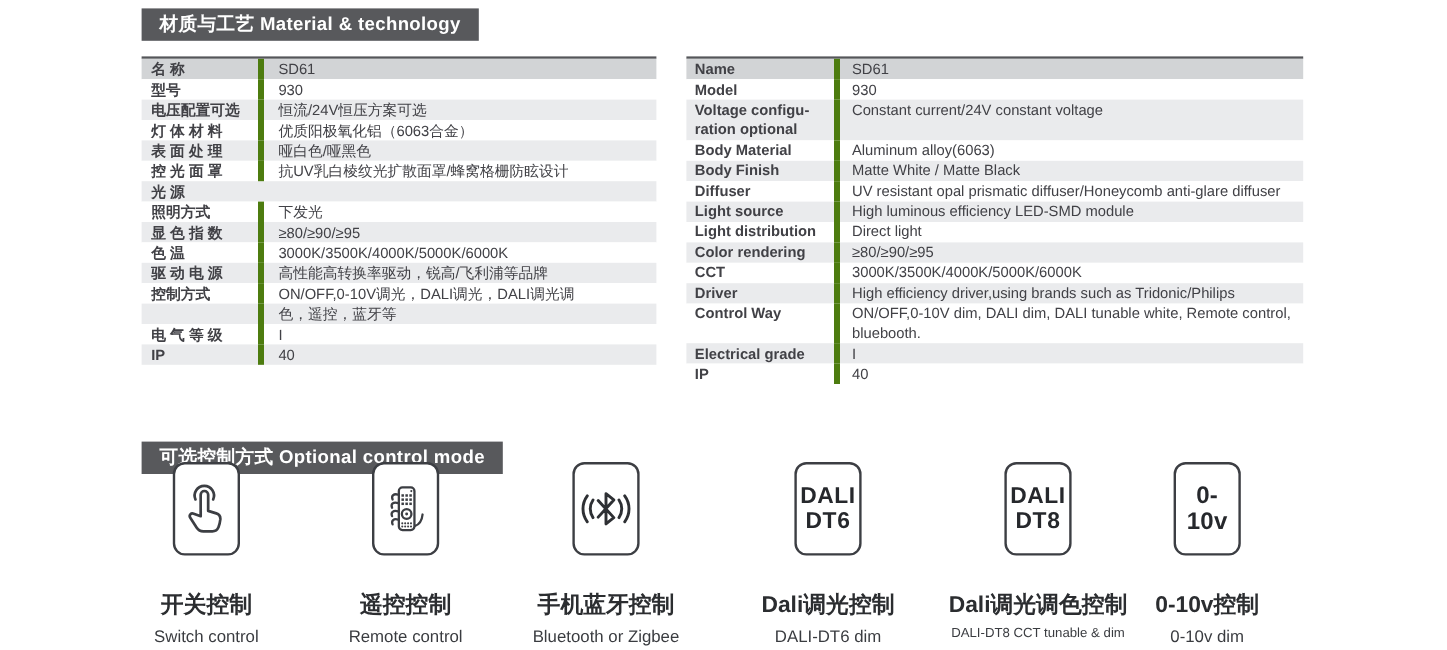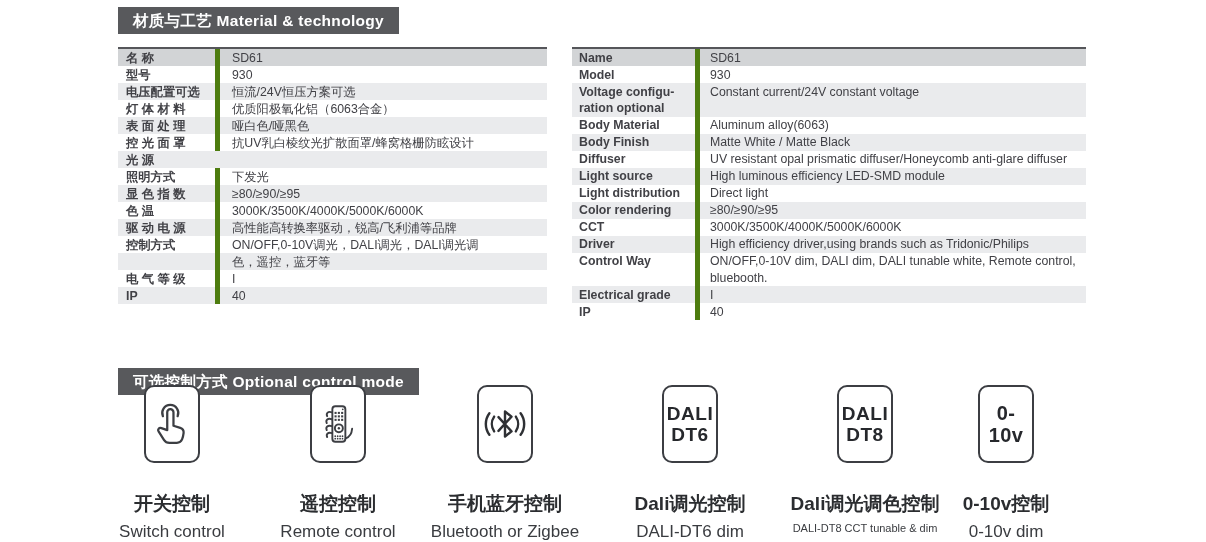--- a/index.html
+++ b/index.html
@@ -51,21 +51,21 @@
     width:56px; height:78px; margin:0 auto; background:#ffffff;
     border:2.5px solid #3c3e43; border-radius:10px;
     display:flex; align-items:center; justify-content:center;
   }
   .box-text {
     font-weight:bold; color:#26282c; white-space:pre-line;
     font-size:19px; line-height:1.12; letter-spacing:0.5px; text-align:center;
   }
   .box-text.v010 { font-size:20px; letter-spacing:0.3px; }
   .ctrl-zh { margin-top:28px; font-size:19px; font-weight:bold; color:#2b2d30; }
-  .ctrl-en { margin-top:5px; font-size:17px; color:#3a3c40; }
+  .ctrl-en { margin-top:5px; font-size:14px; color:#3a3c40; }
   .ctrl-en.small { font-size:11px; }
   .icon-svg { display:block; }
 </style>
 </head>
 <body>
 
 <div class="header-bar" id="header-material">材质与工艺  Material &amp; technology</div>
 
 <div class="spec-table" id="table-cn">
   <div class="trow dark">

